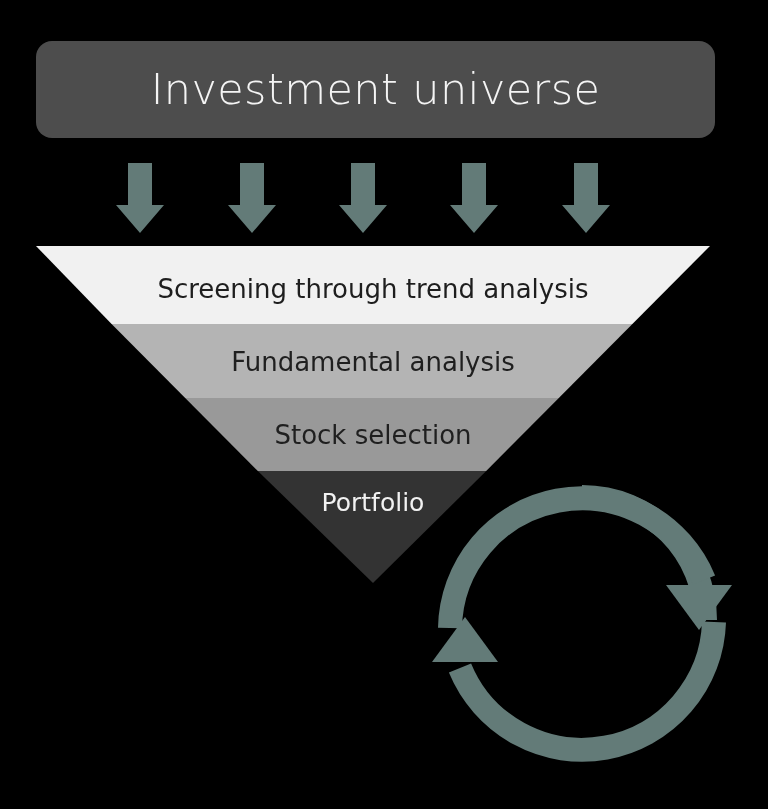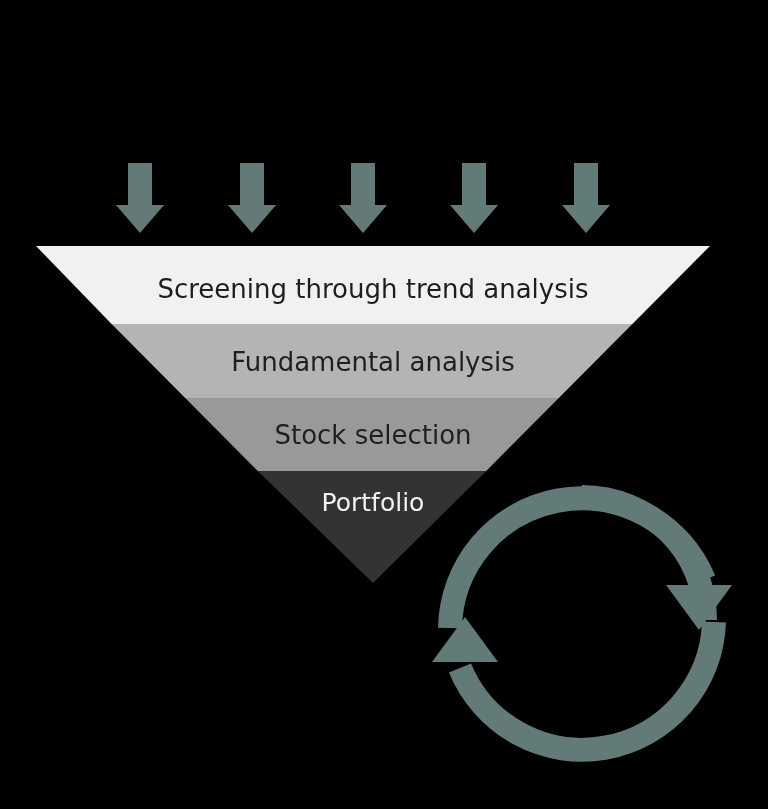--- a/index.html
+++ b/index.html
@@ -102,20 +102,23 @@
     width: 300px;
     height: 305px;
   }
   .cycle-icon svg { display: block; }
 </style>
 </head>
 <body>
 
 <div id="canvas">
 
+  <div class="header-bar">
+    <span class="header-title">Investment universe</span>
+  </div>
 
   <div class="arrow-row">
     <div class="down-arrow" style="left:116px">
       <svg width="48" height="70" viewBox="0 0 48 70">
           <path d="M12 0 H36 V42 H48 L24 70 L0 42 H12 Z" fill="#637b78"></path>
         </svg>
     </div>
     <div class="down-arrow" style="left:228px">
       <svg width="48" height="70" viewBox="0 0 48 70">
           <path d="M12 0 H36 V42 H48 L24 70 L0 42 H12 Z" fill="#637b78"></path>

